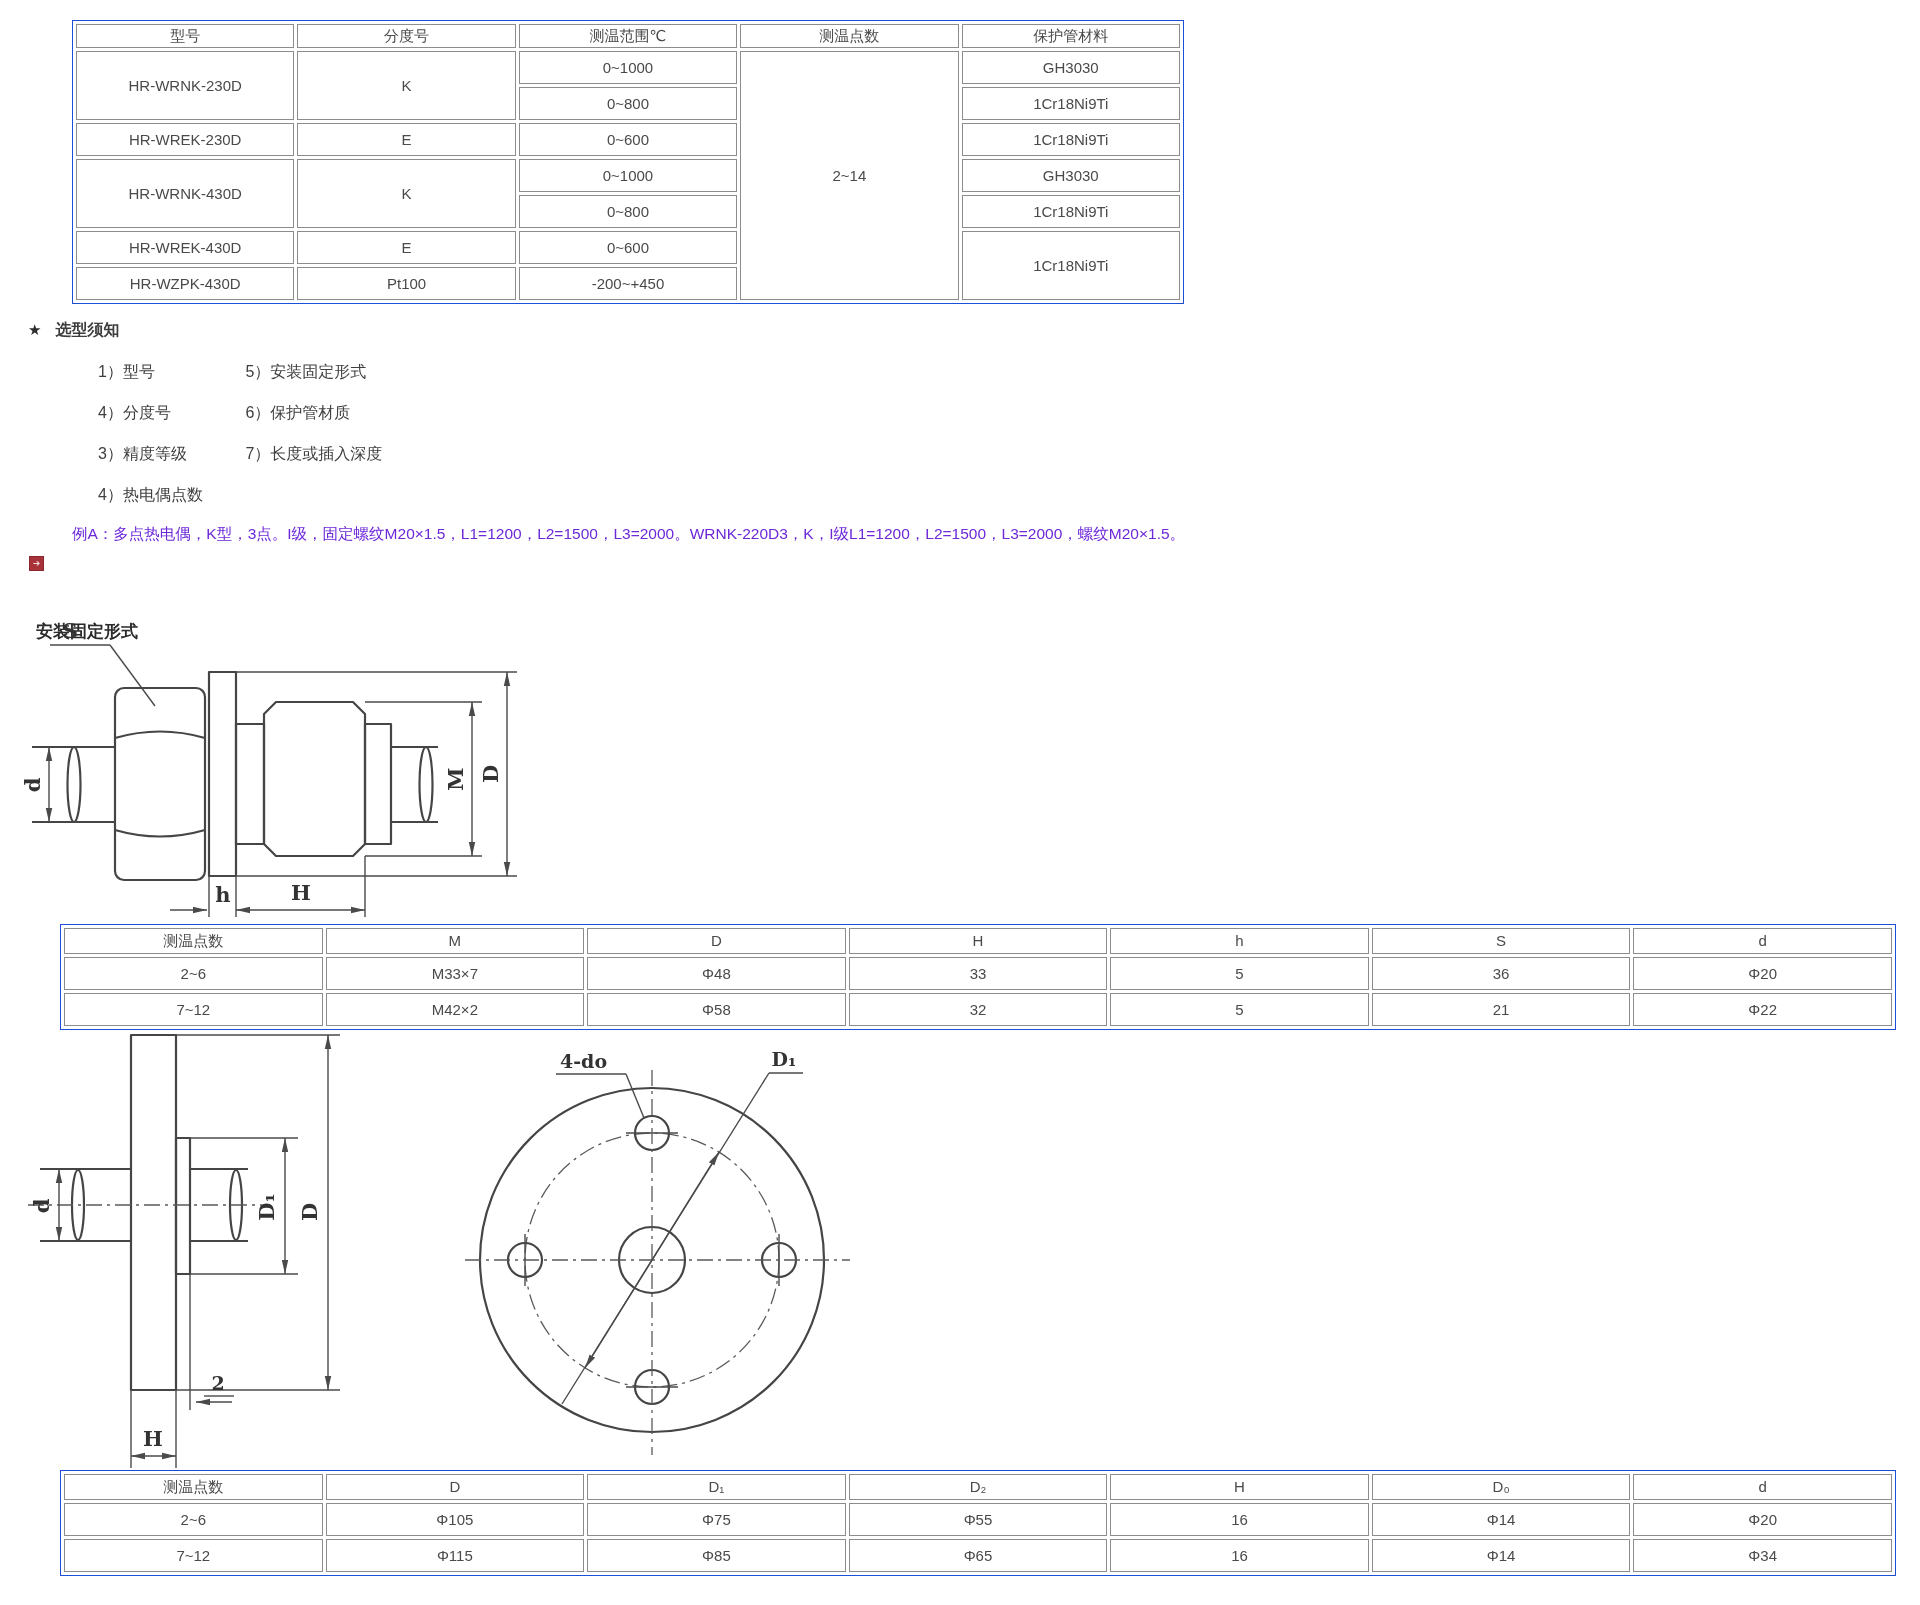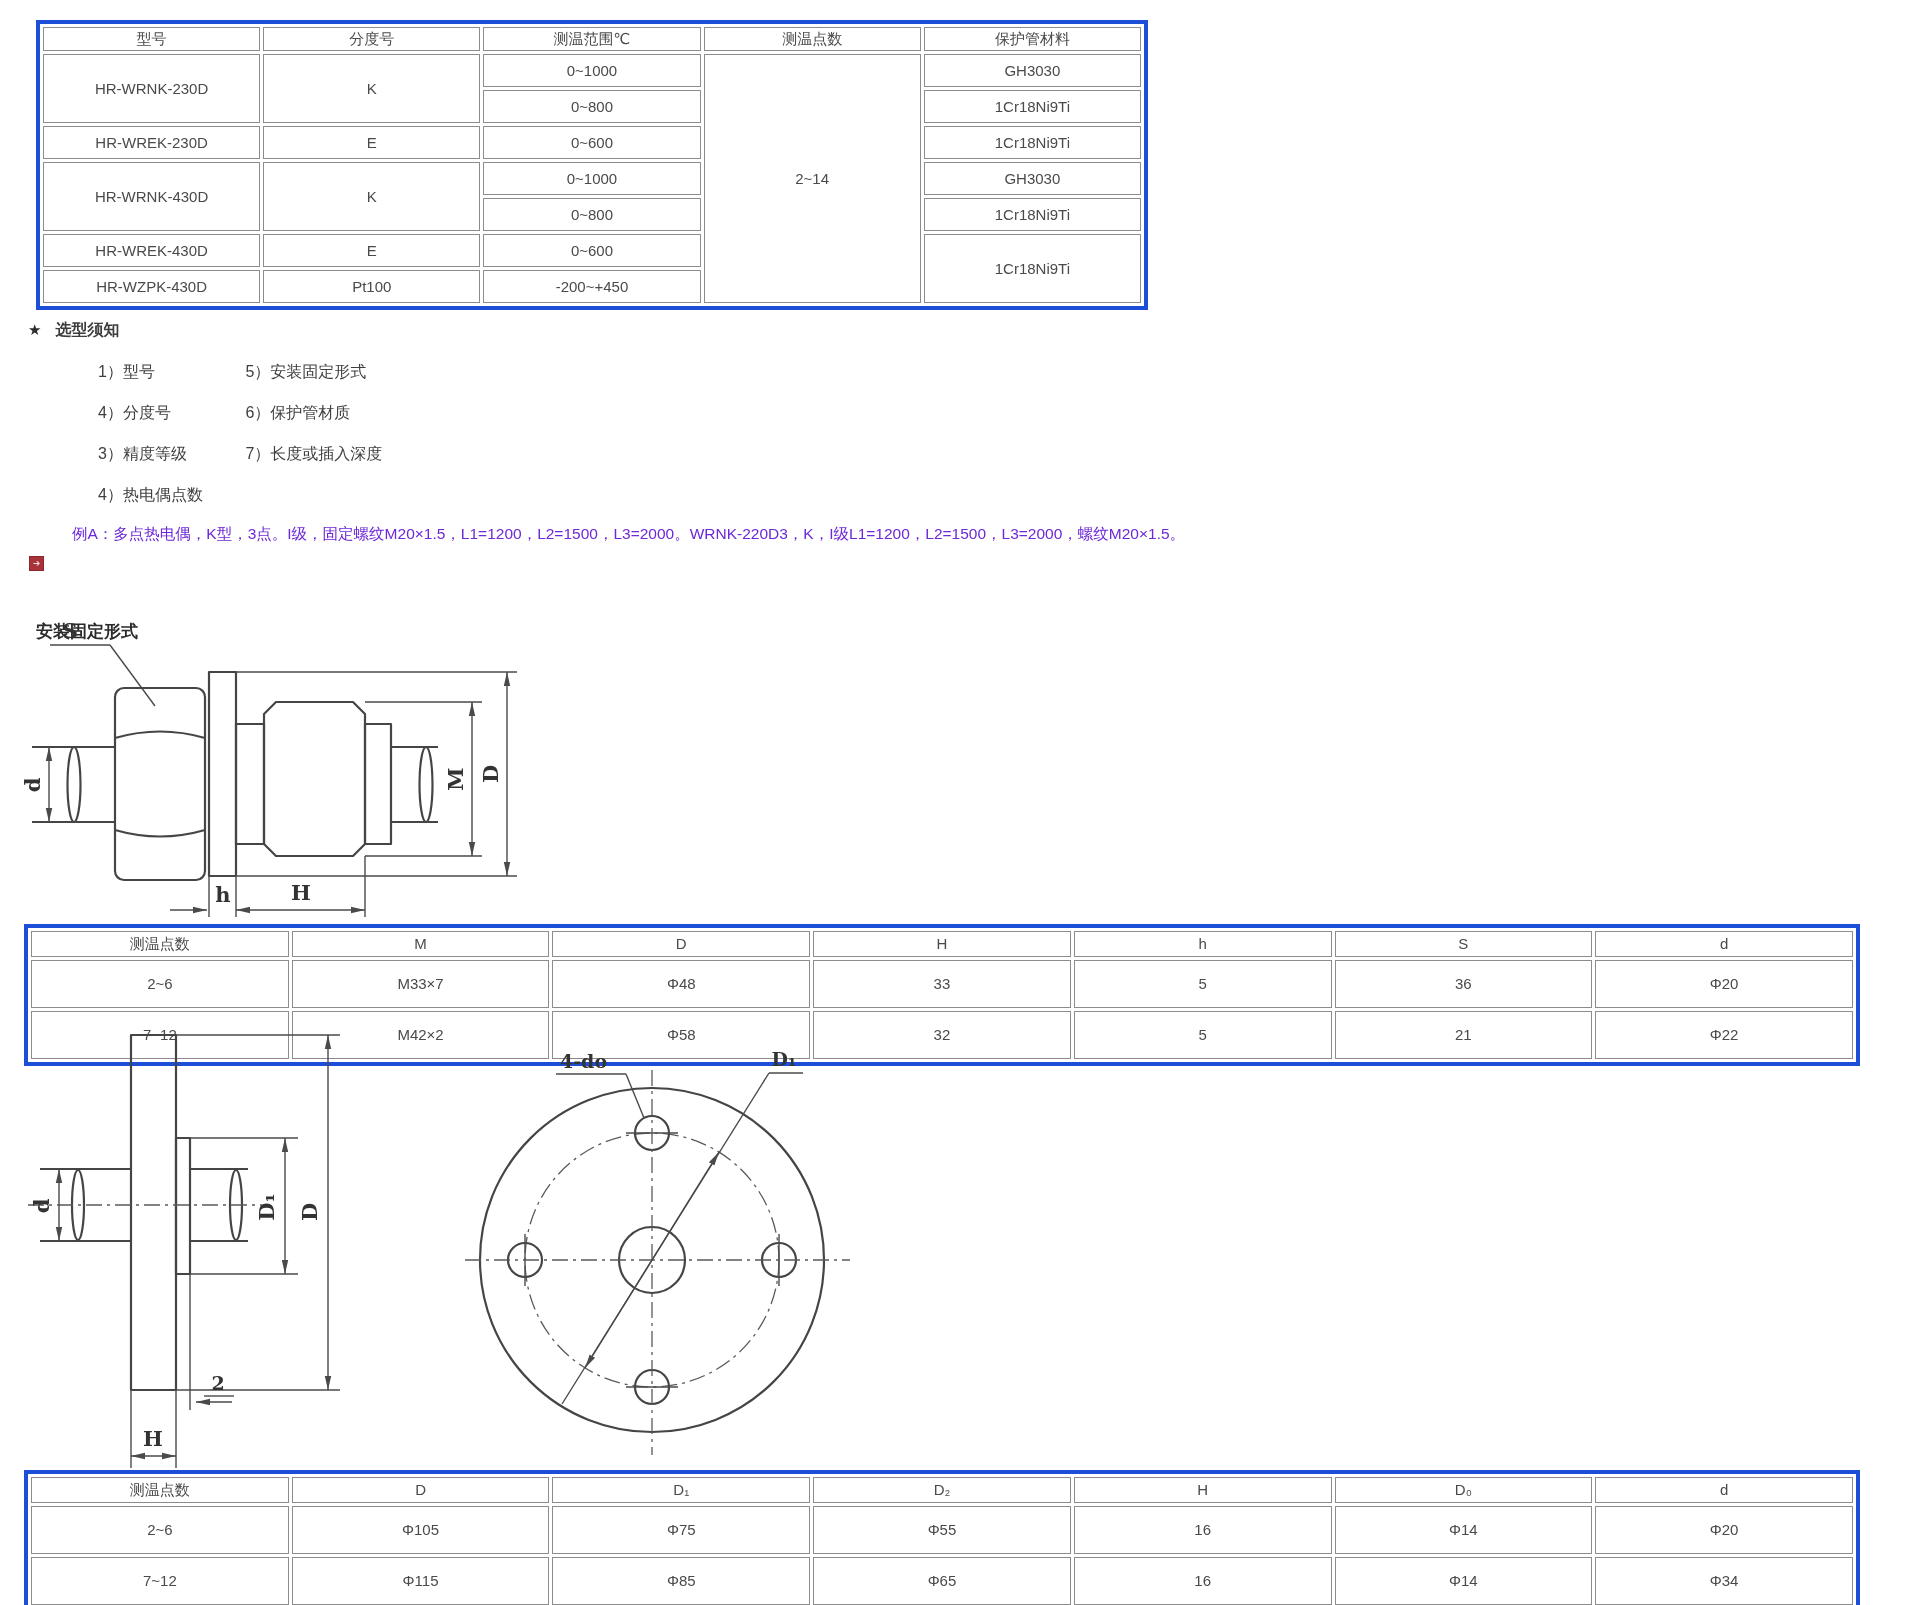--- a/index.html
+++ b/index.html
@@ -5,32 +5,32 @@
   html,body{margin:0;padding:0;}
   body{
     width:1920px;height:1605px;background:#ffffff;position:relative;
     font-family:"Liberation Sans","DejaVu Sans",sans-serif;color:#474747;
     overflow:hidden;
   }
   .abs{position:absolute;}
   
   table.grid{
     border-collapse:separate;border-spacing:3px;
-    border:4px solid #1d4ed8;background:#ffffff;table-layout:fixed;
+    border:1px solid #1d4ed8;background:#ffffff;table-layout:fixed;margin-left:36px;
   }
   table.grid th,table.grid td{
     border:1px solid #8c8c8c;text-align:center;vertical-align:middle;
     font-size:15px;font-weight:normal;color:#4a4a4a;padding:0 4px;
     background:#ffffff;line-height:1.15;
   }
   table.spec{width:1112px;}
   table.spec tr{height:33px;}
   table.spec tr.hdr{height:24px;}
   table.dim7{width:1836px;}
-  table.dim7 tr{height:48px;}
+  table.dim7 tr{height:33px;}
   table.dim7 tr.hdr{height:26px;}
   
   .star-line{font-size:16px;color:#3d3d3d;}
   .star-line .star{font-size:15px;margin-right:14px;color:#2e2e2e;}
   .note-row{height:41px;font-size:16px;color:#3f3f3f;white-space:nowrap;}
   .note-row .l{display:inline-block;width:143px;}
   .example{font-size:15.5px;color:#6d28d9;white-space:nowrap;}
   .sec-head{font-size:17px;font-weight:bold;color:#2b2b2b;}
   .red-ic{
     width:13px;height:13px;background:#a8323a;border:1px solid #8c2730;

